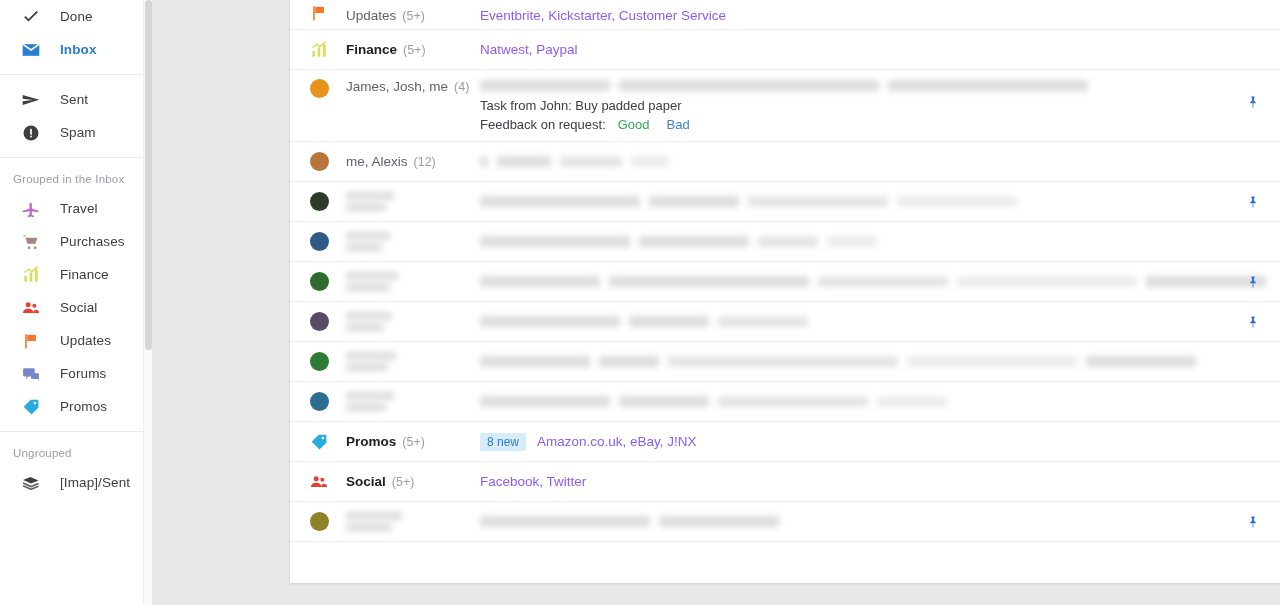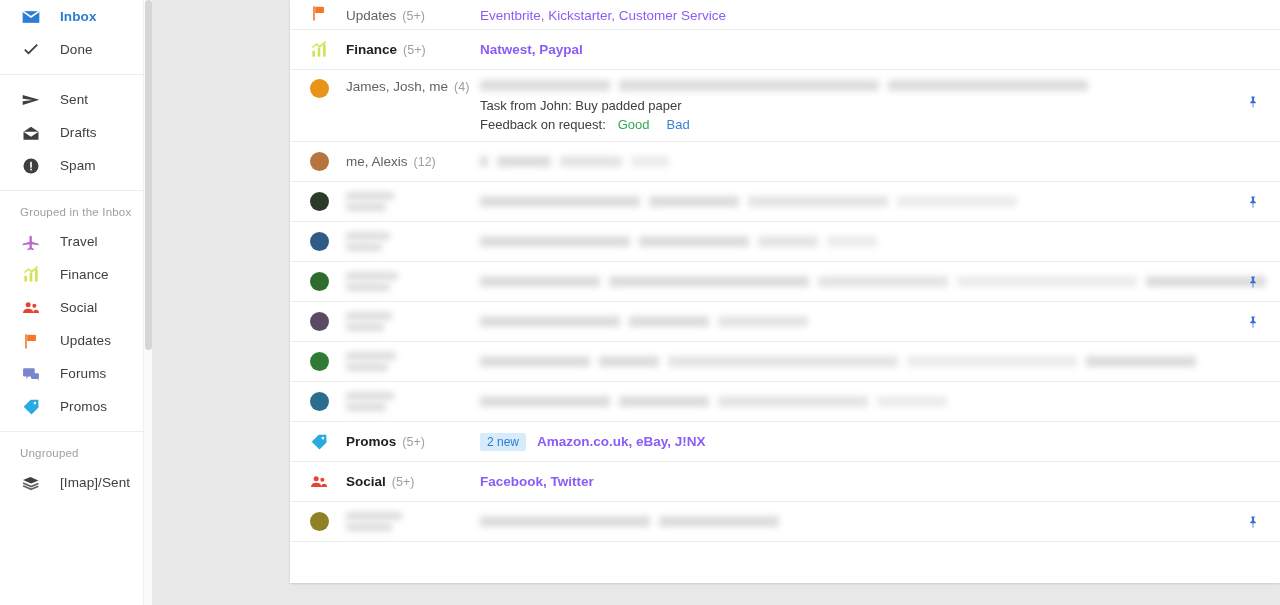--- a/index.html
+++ b/index.html
@@ -23,21 +23,21 @@
   .sb-ico {
     width: 22px; height: 22px; flex: 0 0 22px;
     display: flex; align-items: center; justify-content: center;
     margin-right: 18px;
   }
   .sb-ico svg { display: block; }
   .sb-label { font-size: 13.5px; color: #3c4043; letter-spacing: .1px; }
   .sb-item.active .sb-label { color: #2b7cd3; font-weight: bold; }
   .sb-sep { height: 1px; background: #ececec; margin: 8px 0 8px 0; }
   .sb-group-title {
-    font-size: 11.5px; color: #9aa0a6; padding-left: 20px;
+    font-size: 11.5px; color: #9aa0a6; padding-left: 13px;
     height: 26px; display: flex; align-items: center; letter-spacing: .2px;
   }
 
   
   .sb-track {
     position: absolute; top: 0; right: 0; width: 9px; height: 605px;
     background: #fafafa; border-left: 1px solid #f0f0f0;
   }
   .sb-thumb {
     position: absolute; top: 0; left: 1px; width: 7px; height: 350px;
@@ -77,21 +77,21 @@
   }
   .who .nm { color: #5f6368; }
   .who.bold .nm { color: #202124; font-weight: bold; }
   .who .cnt { color: #9aa0a6; font-size: 12.5px; margin-left: 6px; }
 
   .body { flex: 1 1 auto; min-width: 0; padding-right: 50px; }
   .row.h40 .body { display: flex; align-items: center; }
   .row.tall .body { padding-top: 10px; }
 
   .subj { font-size: 13.5px; color: #8b5cf6; white-space: nowrap; }
-  .subj.bold { font-weight: bold; }
+  .subj.bold { font-weight: normal; }
 
   .badge {
     display: inline-block; background: #d7ecfa; color: #2b7cd3;
     font-size: 12px; padding: 2px 7px; margin-right: 11px;
     border-radius: 2px; vertical-align: middle;
   }
 
   .task { font-size: 13px; color: #3c4043; margin-top: 7px; white-space: nowrap; }
   .fb { font-size: 13px; color: #3c4043; margin-top: 4px; white-space: nowrap; }
   .fb .lbl { color: #3c4043; }
@@ -115,56 +115,47 @@
   }
   .row.tall .pin { top: 24px; transform: none; }
 </style>
 </head>
 <body>
 
 <div id="app">
 
   <nav class="sidebar" id="sidebar">
     <div id="sb-primary">
+        <div class="sb-item">
+          <span class="sb-ico">
+            <svg width="20" height="20" viewBox="0 0 24 24" fill="#3c4043">
+              <path d="M9 17.5L3.8 12.3l1.5-1.5L9 14.5l9.7-9.7 1.5 1.5z"></path>
+            </svg>
+          </span>
+          <span class="sb-label">Done</span>
+        </div>
         <div class="sb-item active">
           <span class="sb-ico">
             <svg width="20" height="20" viewBox="0 0 24 24" fill="#2b7cd3">
               <path d="M2 5h20v14H2z" fill="#2b7cd3"></path>
               <path d="M2 5l10 7 10-7" stroke="#fff" stroke-width="2" fill="none"></path>
             </svg>
           </span>
           <span class="sb-label">Inbox</span>
         </div>
-        <div class="sb-item">
-          <span class="sb-ico">
-            <svg width="20" height="20" viewBox="0 0 24 24" fill="#3c4043">
-              <path d="M9 17.5L3.8 12.3l1.5-1.5L9 14.5l9.7-9.7 1.5 1.5z"></path>
-            </svg>
-          </span>
-          <span class="sb-label">Done</span>
-        </div>
       </div>
     <div class="sb-sep"></div>
     <div id="sb-system">
         <div class="sb-item">
           <span class="sb-ico">
             <svg width="20" height="20" viewBox="0 0 24 24" fill="#3c4043">
               <path d="M2 6l20 5.8L2 18l0-4.5 12-1.4L2 10.5z"></path>
             </svg>
           </span>
           <span class="sb-label">Sent</span>
-        </div>
-        <div class="sb-item">
-          <span class="sb-ico">
-            <svg width="20" height="20" viewBox="0 0 24 24" fill="#3c4043">
-              <path d="M3 10.5l9-6 9 6V20H3z"></path>
-              <path d="M3 10.5l9 6 9-6" fill="#fff"></path>
-            </svg>
-          </span>
-          <span class="sb-label">Drafts</span>
         </div>
         <div class="sb-item">
           <span class="sb-ico">
             <svg width="20" height="20" viewBox="0 0 24 24" fill="#3c4043">
               <circle cx="12" cy="12" r="9"></circle>
               <rect x="11" y="7" width="2" height="7" fill="#fff"></rect>
               <rect x="11" y="15.2" width="2" height="2" fill="#fff"></rect>
             </svg>
           </span>
           <span class="sb-label">Spam</span>
@@ -173,20 +164,30 @@
     <div class="sb-sep"></div>
     <div class="sb-group-title">Grouped in the Inbox</div>
     <div id="sb-grouped">
         <div class="sb-item">
           <span class="sb-ico">
             <svg width="20" height="20" viewBox="0 0 24 24" fill="#b968c7">
               <path d="M21 14l-8-2.2V6a1.4 1.4 0 10-2.8 0v5.8L2 14v2l8.2-1.4V19l-2.4 1.3V22l3.8-1 3.8 1v-1.7L13 19v-4.4L21 16z"></path>
             </svg>
           </span>
           <span class="sb-label">Travel</span>
+        </div>
+        <div class="sb-item">
+          <span class="sb-ico">
+            <svg width="20" height="20" viewBox="0 0 24 24" fill="#a1887f">
+              <path d="M2 4h3l2.4 10h10l2.2-7H7"></path>
+              <circle cx="9.5" cy="19" r="1.6"></circle>
+              <circle cx="17" cy="19" r="1.6"></circle>
+            </svg>
+          </span>
+          <span class="sb-label">Purchases</span>
         </div>
         <div class="sb-item">
           <span class="sb-ico">
             <svg width="20" height="20" viewBox="0 0 24 24" fill="#d4e157">
               <rect x="4" y="13" width="3.2" height="7"></rect>
               <rect x="10.4" y="9" width="3.2" height="11"></rect>
               <rect x="16.8" y="5" width="3.2" height="15"></rect>
               <path d="M4 9l5-4 4 3 7-6" stroke="#d4e157" stroke-width="1.8" fill="none"></path>
             </svg>
           </span>
@@ -461,21 +462,21 @@
               <path d="M3.2 11.6L11.6 3.2l9.2.2.2 9.2-8.4 8.4z"></path>
               <circle cx="16.7" cy="7.3" r="1.6" fill="#fff"></circle>
             </svg>
           </div>
           <div class="who bold">
             <span class="nm">Promos</span>
             <span class="cnt">(5+)</span>
           </div>
           <div class="body">
             <div style="display: flex; align-items: center;">
-              <span class="badge">2 new</span>
+              <span class="badge">8 new</span>
               <span class="subj bold">Amazon.co.uk, eBay, J!NX</span>
             </div>
           </div>
         </div>
         <div class="row h40" id="row-social">
           <div class="av">
             <svg width="20" height="20" viewBox="0 0 24 24" fill="#e94235">
               <circle cx="8.6" cy="8" r="3"></circle>
               <circle cx="16" cy="9.4" r="2.4"></circle>
               <path d="M2.4 18c0-3.2 2.8-5 6.2-5s6.2 1.8 6.2 5z"></path>

